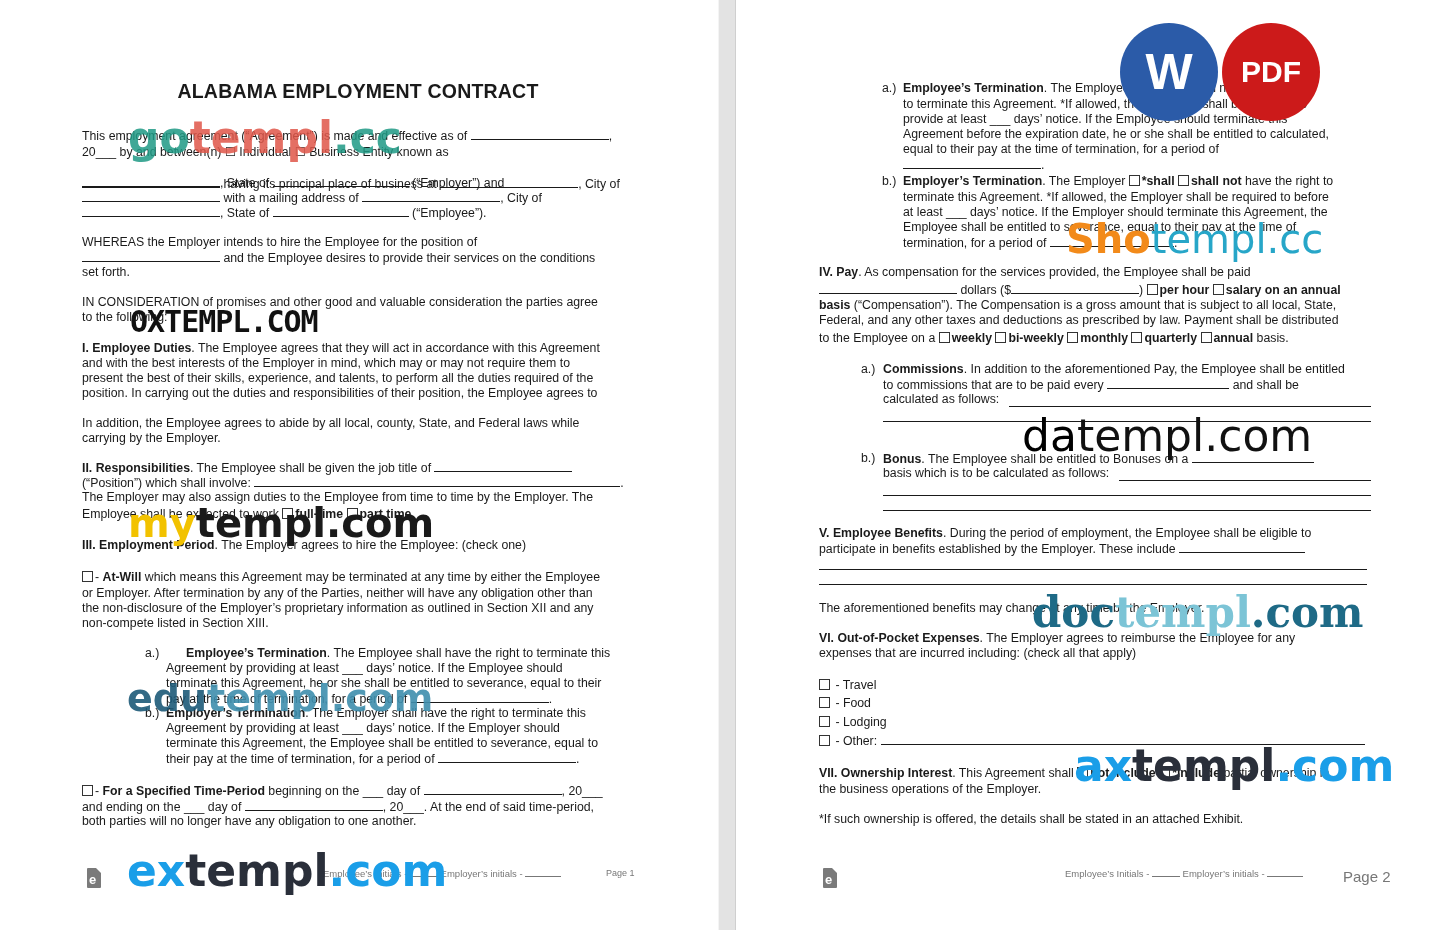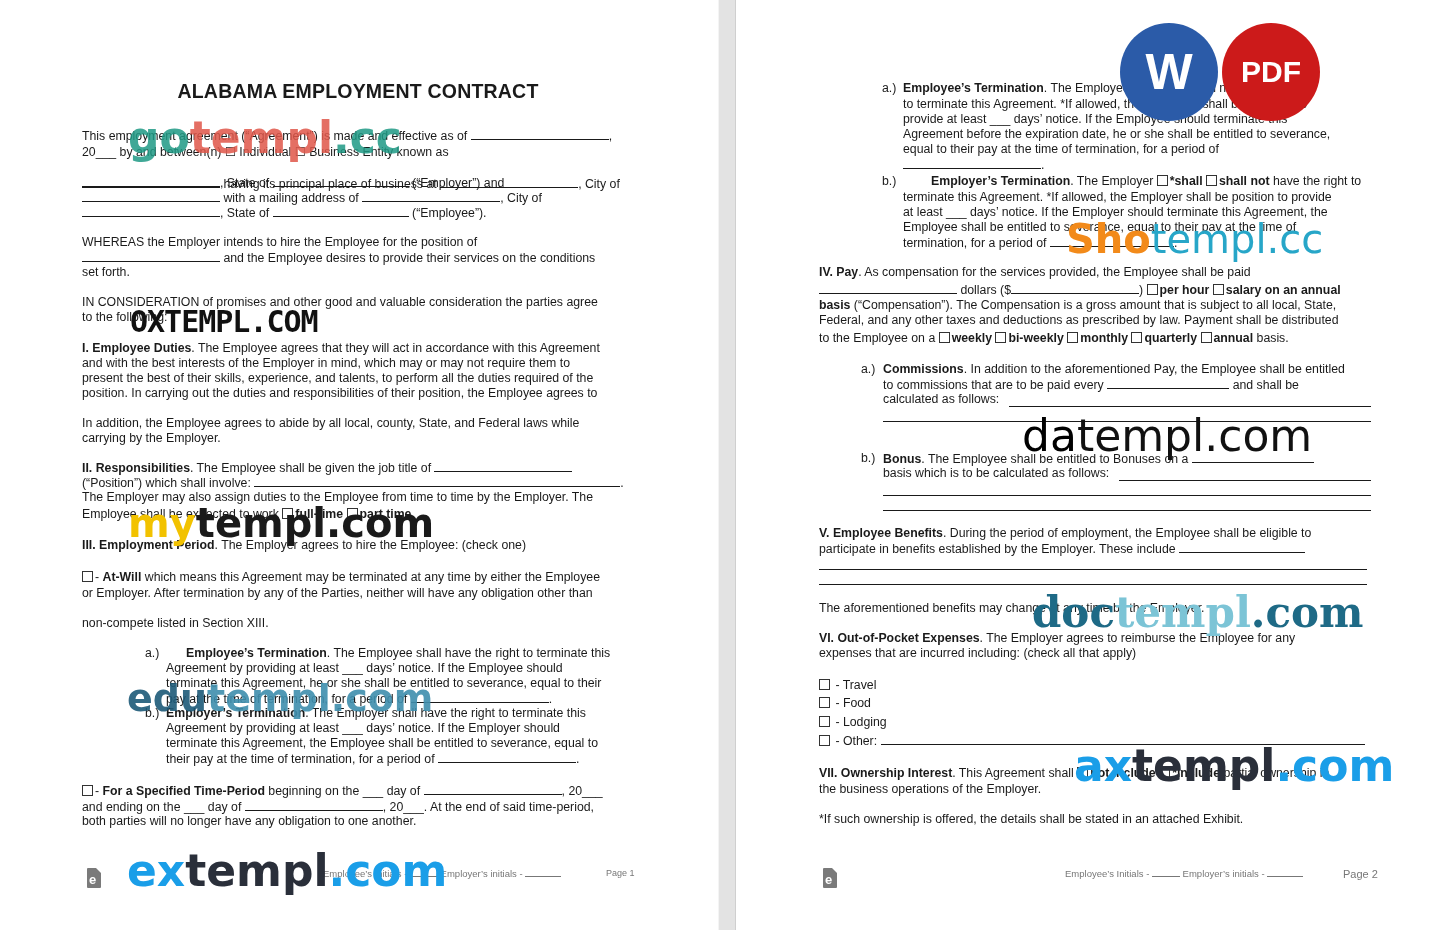--- a/index.html
+++ b/index.html
@@ -56,20 +56,21 @@
 
   <div class="txt" style="left:82px;top:460px;"><b>II. Responsibilities</b><span>. The Employee shall be given the job title of</span> <span class="blank" style="width:138px"></span></div>
   <div class="txt" style="left:82px;top:475px;"><span>(“Position”) which shall involve:</span> <span class="blank" style="width:366px"></span>.</div>
   <div class="txt" style="left:82px;top:490px;">The Employer may also assign duties to the Employee from time to time by the Employer. The</div>
   <div class="txt" style="left:82px;top:507px;text-align:right;"><span>Employee shall be expected to work</span> <span class="cb"></span><b>full-time</b> <span class="cb"></span><b>part time</b>.</div>
 
   <div class="txt" style="left:82px;top:538px;"><b>III. Employment Period</b><span>. The Employer agrees to hire the Employee: (check one)</span></div>
 
   <div class="txt" style="left:82px;top:570px;"><span class="cb"></span>- <b>At-Will</b><span> which means this Agreement may be terminated at any time by either the Employee</span></div>
   <div class="txt" style="left:82px;top:586px;">or Employer. After termination by any of the Parties, neither will have any obligation other than</div>
+  <div class="txt" style="left:82px;top:601px;">the non-disclosure of the Employer’s proprietary information as outlined in Section XII and any</div>
   <div class="txt" style="left:82px;top:616px;">non-compete listed in Section XIII.</div>
 
   <div class="txt" style="left:145px;top:646px;">a.)</div>
   <div class="txt" style="left:166px;top:646px;padding-left:20px;"><b>Employee’s Termination</b><span>. The Employee shall have the right to terminate this</span></div>
   <div class="txt" style="left:166px;top:661px;">Agreement by providing at least ___ days’ notice. If the Employee should</div>
   <div class="txt" style="left:166px;top:676px;">terminate this Agreement, he or she shall be entitled to severance, equal to their</div>
   <div class="txt" style="left:166px;top:691px;"><span>pay at the time of termination, for a period of</span> <span class="blank" style="width:138px"></span>.</div>
 
   <div class="txt" style="left:145px;top:706px;">b.)</div>
   <div class="txt" style="left:166px;top:706px;"><b>Employer’s Termination</b><span>. The Employer shall have the right to terminate this</span></div>
@@ -89,27 +90,27 @@
 </div>
 
 <div class="gutter"></div>
 
 <div class="page" id="page2">
 
   <div class="txt" style="left:146px;top:81px;">a.)</div>
   <div class="txt" style="left:167px;top:81px;"><b>Employee’s Termination</b><span>. The Employee ☐ shall ☐ shall not have the right</span></div>
   <div class="txt" style="left:167px;top:97px;">to terminate this Agreement. *If allowed, the Employee shall be required to</div>
   <div class="txt" style="left:167px;top:112px;">provide at least ___ days’ notice. If the Employee should terminate this</div>
-  <div class="txt" style="left:167px;top:127px;">Agreement before the expiration date, he or she shall be entitled to severance,</div>
+  <div class="txt" style="left:167px;top:127px;">Agreement before the expiration date, he or she shall be entitled to calculated,</div>
   <div class="txt" style="left:167px;top:142px;">equal to their pay at the time of termination, for a period of</div>
   <div class="txt" style="left:167px;top:157px;"><span class="blank" style="width:138px"></span>.</div>
 
   <div class="txt" style="left:146px;top:174px;">b.)</div>
-  <div class="txt" style="left:167px;top:174px;margin-left:28px;"><b>Employer’s Termination</b><span>. The Employer</span> <span class="cb"></span><b>*shall</b> <span class="cb"></span><b>shall not</b><span> have the right to</span></div>
-  <div class="txt" style="left:167px;top:190px;">terminate this Agreement. *If allowed, the Employer shall be position to provide</div>
+  <div class="txt" style="left:167px;top:174px;"><b>Employer’s Termination</b><span>. The Employer</span> <span class="cb"></span><b>*shall</b> <span class="cb"></span><b>shall not</b><span> have the right to</span></div>
+  <div class="txt" style="left:167px;top:190px;">terminate this Agreement. *If allowed, the Employer shall be required to before</div>
   <div class="txt" style="left:167px;top:205px;">at least ___ days’ notice. If the Employer should terminate this Agreement, the</div>
   <div class="txt" style="left:167px;top:220px;">Employee shall be entitled to severance, equal to their pay at the time of</div>
   <div class="txt" style="left:167px;top:235px;"><span>termination, for a period of</span> <span class="blank" style="width:124px"></span>.</div>
 
   <div class="txt" style="left:83px;top:265px;"><b>IV. Pay</b><span>. As compensation for the services provided, the Employee shall be paid</span></div>
   <div class="txt" style="left:83px;top:282px;"><span class="blank" style="width:138px"></span> <span>dollars ($</span><span class="blank" style="width:128px"></span><span>)</span> <span class="cb"></span><b>per hour</b> <span class="cb"></span><b>salary on an annual</b></div>
   <div class="txt" style="left:83px;top:298px;"><b>basis</b><span> (“Compensation”). The Compensation is a gross amount that is subject to all local, State,</span></div>
   <div class="txt" style="left:83px;top:313px;">Federal, and any other taxes and deductions as prescribed by law. Payment shall be distributed</div>
   <div class="txt" style="left:83px;top:331px;"><span>to the Employee on a</span> <span class="cb"></span><b>weekly</b> <span class="cb"></span><b>bi-weekly</b> <span class="cb"></span><b>monthly</b> <span class="cb"></span><b>quarterly</b> <span class="cb"></span><b>annual</b><span> basis.</span></div>
 
@@ -142,21 +143,21 @@
   <div class="txt" style="left:83px;top:733px;"><span class="cb"></span> <span>- Other:</span> <span class="blank" style="width:484px"></span></div>
 
   <div class="txt" style="left:83px;top:766px;"><b>VII. Ownership Interest</b><span>. This Agreement shall</span> <span class="cb"></span><b>not include</b> <span class="cb"></span><b>*include</b><span> partial ownership in</span></div>
   <div class="txt" style="left:83px;top:782px;">the business operations of the Employer.</div>
   <div class="txt" style="left:83px;top:812px;">*If such ownership is offered, the details shall be stated in an attached Exhibit.</div>
 
   <div class="doc-icon" style="left:87px;top:868px;">
       <span>e</span>
     </div>
   <div class="footer" style="left:329px;top:868px;"><span>Employee’s Initials -</span> <span class="blank" style="width:28px"></span> <span>Employer’s initials -</span> <span class="blank" style="width:36px"></span></div>
-  <div class="footer" style="left:607px;top:868px;font-size:11px;">Page 2</div>
+  <div class="footer" style="left:607px;top:868px;font-size:15px;">Page 2</div>
 </div>
 
 <div class="badge" style="left:1120px;top:23px;width:98px;height:98px;background:#2b5ba8;font-size:50px;">
     <span>W</span>
   </div>
 <div class="badge" style="left:1222px;top:23px;width:98px;height:98px;background:#cc1a1a;font-size:30px;">
     <span>PDF</span>
   </div>
 
 <div class="wm" style="left:128px;top:112px;font-size:44px;opacity:0.85;"><span style="color:#1f9a85">go</span><span style="color:#e0574a">templ</span><span style="color:#1f9a85">.cc</span></div>

